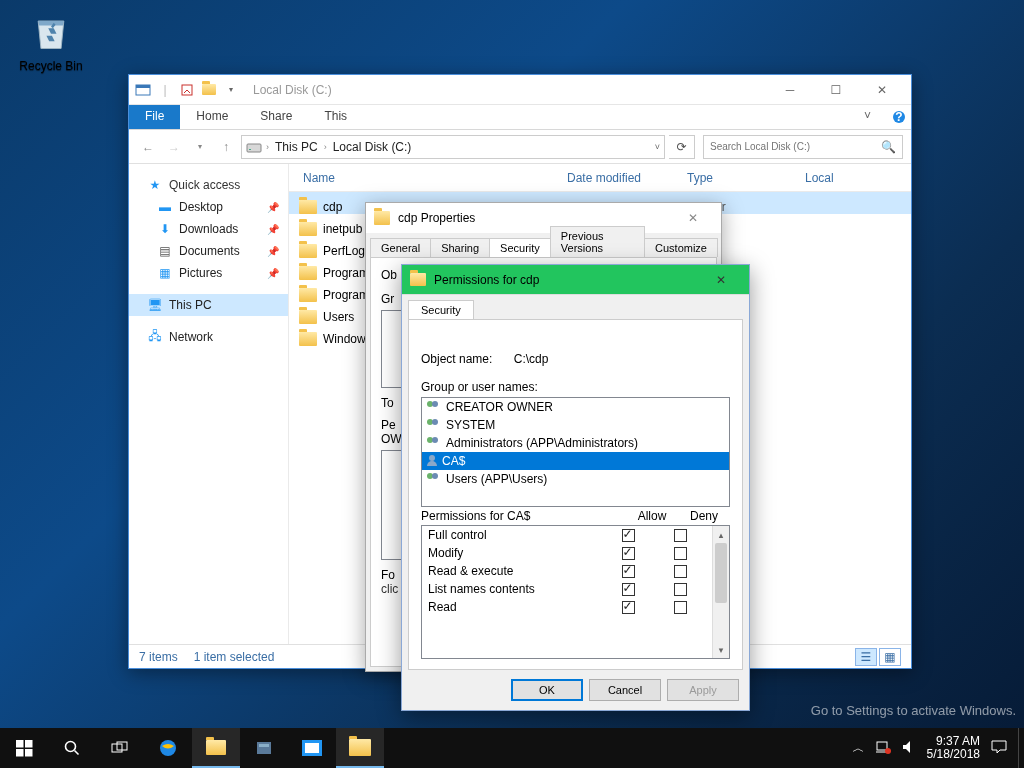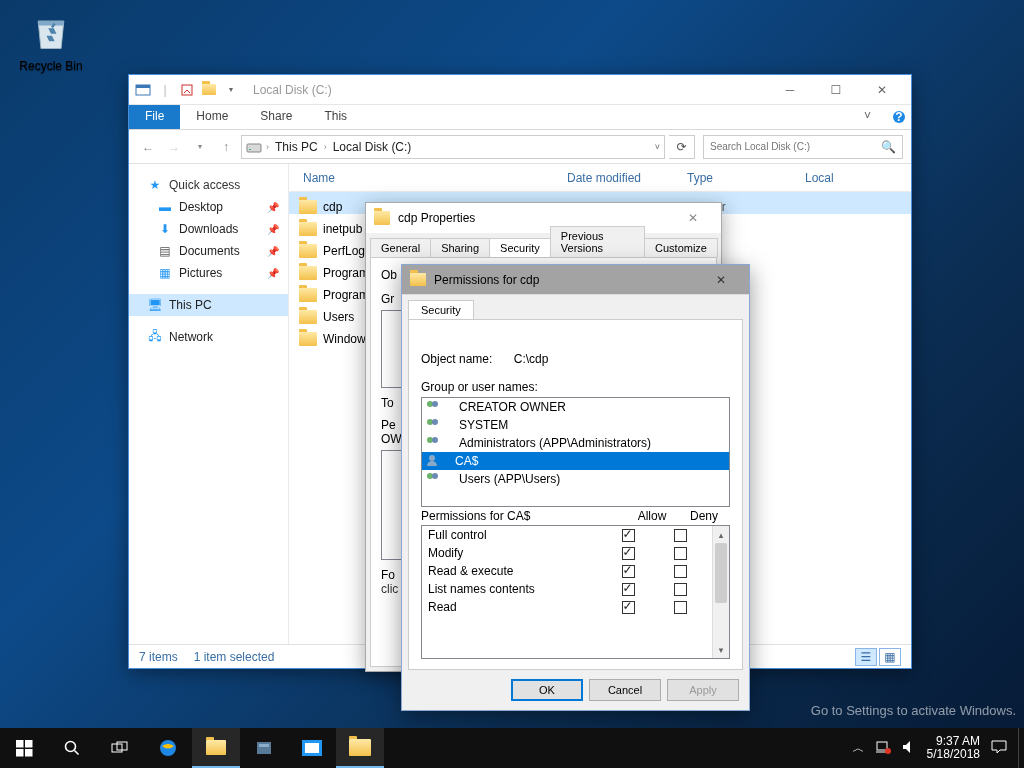--- a/index.html
+++ b/index.html
@@ -73,29 +73,29 @@
 .props-tabs .pt{padding:3px 10px;border:1px solid #ccc;border-bottom:none;background:#f0f0f0;font-size:11px;margin-right:-1px}
 .props-tabs .pt.act{background:#fff;position:relative;z-index:1}
 .props-body{flex:1;background:#fff;border:1px solid #ccc;margin:0 4px 4px;padding:10px}
 .props-body .lab{margin-bottom:4px}
 .props-body .box{border:1px solid #828790;background:#fff;margin-bottom:8px}
 .props-body .toline{margin-top:6px;font-size:11px}
 .props-body .clickline{font-size:11px;color:#333}
 
 
 .perm{position:absolute;left:401px;top:264px;width:349px;height:447px;background:#f0f0f0;border:1px solid #8aa8d6;box-shadow:0 6px 22px rgba(0,0,0,.4);display:flex;flex-direction:column}
-.perm-title{height:30px;display:flex;align-items:center;padding:0 8px;background:#a3a3a3;border-bottom:1px solid #ddd}
+.perm-title{height:30px;display:flex;align-items:center;padding:0 8px;background:#22c55e;border-bottom:1px solid #ddd}
 .perm-title .close{width:40px;height:28px;margin-left:auto;display:flex;align-items:center;justify-content:center;color:#333}
 .perm-tabs{height:24px;display:flex;align-items:flex-end;padding:4px 6px 0}
 .perm-tabs .pt{padding:3px 12px;border:1px solid #ccc;border-bottom:none;background:#fff;font-size:11px}
 .perm-body{flex:1;background:#fff;border:1px solid #ccc;margin:0 6px;padding:10px 12px;display:flex;flex-direction:column}
 .perm-body .obj{margin:22px 0 14px}
 .perm-body .obj .path{margin-left:18px}
 .perm-body .group-list{border:1px solid #828790;height:110px;overflow:auto}
-.perm-body .gl-row{height:18px;display:flex;align-items:center;gap:17px;padding:0 4px;font-size:11px}
+.perm-body .gl-row{height:18px;display:flex;align-items:center;gap:4px;padding:0 4px;font-size:11px}
 .perm-body .gl-row.sel{background:#0078d7;color:#fff}
 .perm-body .btn-row{display:flex;justify-content:flex-end;gap:6px;margin:8px 0}
 .win-btn{min-width:72px;height:22px;border:1px solid #adadad;background:#e1e1e1;font-size:11px;display:flex;align-items:center;justify-content:center;padding:0 10px}
 .win-btn.primary{border:2px solid #0078d7;background:#e1e1e1}
 .win-btn.disabled{color:#9a9a9a}
 
 .perm-table{flex:1;display:flex;flex-direction:column}
 .perm-table .pth{display:flex;font-size:11px;padding:2px 0}
 .perm-table .c-n{flex:1}.perm-table .c-a{width:52px;text-align:center}.perm-table .c-d{width:52px;text-align:center}
 .perm-table .plist{border:1px solid #828790;flex:1;position:relative;overflow:hidden}

